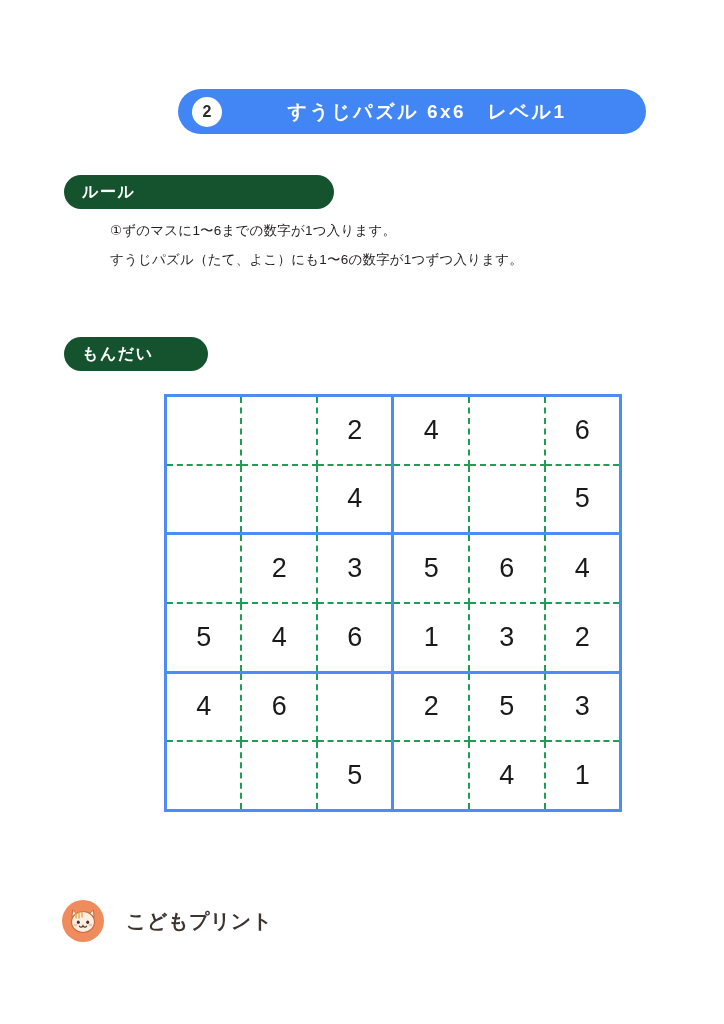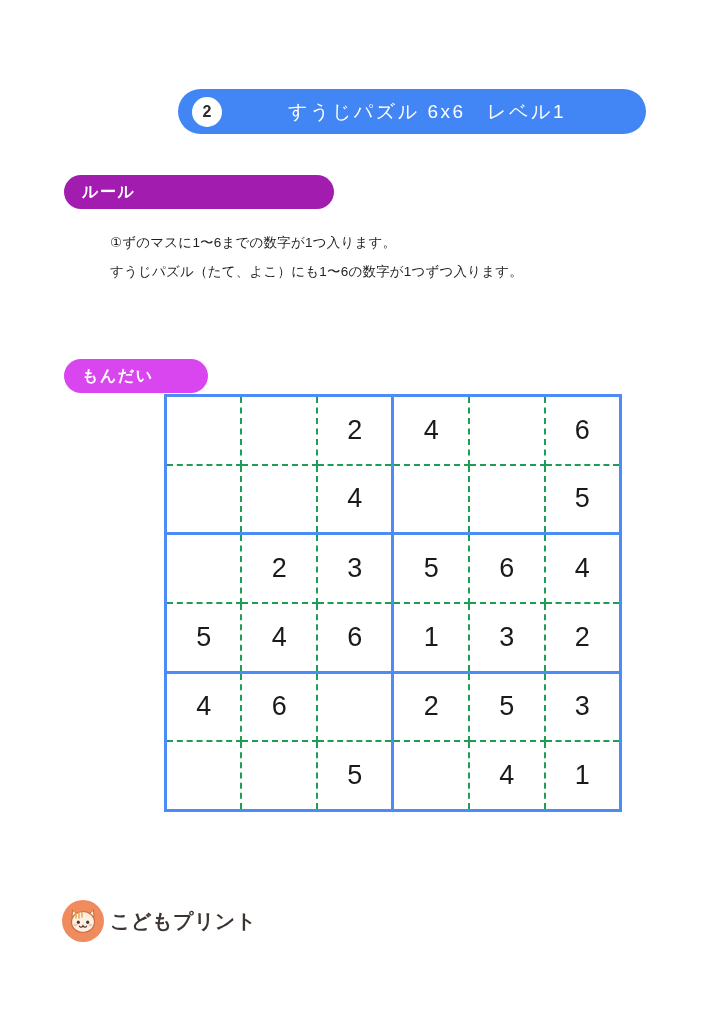--- a/index.html
+++ b/index.html
@@ -40,21 +40,21 @@
     align-items: center;
     justify-content: center;
     margin-left: 14px;
     flex: 0 0 auto;
   }
   .header-title {
     flex: 1 1 auto;
     text-align: center;
     color: #ffffff;
     font-size: 19px;
-    font-weight: 400;
+    font-weight: 700;
     letter-spacing: 2.5px;
     padding-right: 14px;
     white-space: pre;
   }
 
   
   .pill {
     position: absolute;
     height: 34px;
     border-radius: 17px;
@@ -64,35 +64,34 @@
     font-size: 16px;
     font-weight: 700;
     letter-spacing: 1.5px;
     padding-left: 18px;
     box-sizing: border-box;
   }
   .pill-rules {
     left: 64px;
     top: 175px;
     width: 270px;
-    background: #a21caf;
+    background: #14532d;
   }
   .pill-problem {
     left: 64px;
     top: 337px;
     width: 144px;
-    background: #d946ef;
-    margin-top: 22px;
+    background: #14532d;
   }
 
   
   .rules-list {
     position: absolute;
     left: 110px;
-    top: 228px;
+    top: 216px;
     width: 560px;
   }
   .rule-line {
     font-size: 13.5px;
     line-height: 29px;
     color: #231f20;
     white-space: nowrap;
     letter-spacing: 0.2px;
   }
 
@@ -134,21 +133,21 @@
   .grid td.block-right { border-right: 3px solid #4d8bf5; }
   .grid tr.block-bottom td { border-bottom: 3px solid #4d8bf5; }
 
   
   .footer-logo {
     position: absolute;
     left: 62px;
     top: 900px;
     display: flex;
     align-items: center;
-    gap: 6px;
+    gap: 22px;
   }
   .cat-badge {
     width: 42px;
     height: 42px;
     border-radius: 50%;
     background: #f08b5d;
     display: flex;
     align-items: center;
     justify-content: center;
     flex: 0 0 auto;

